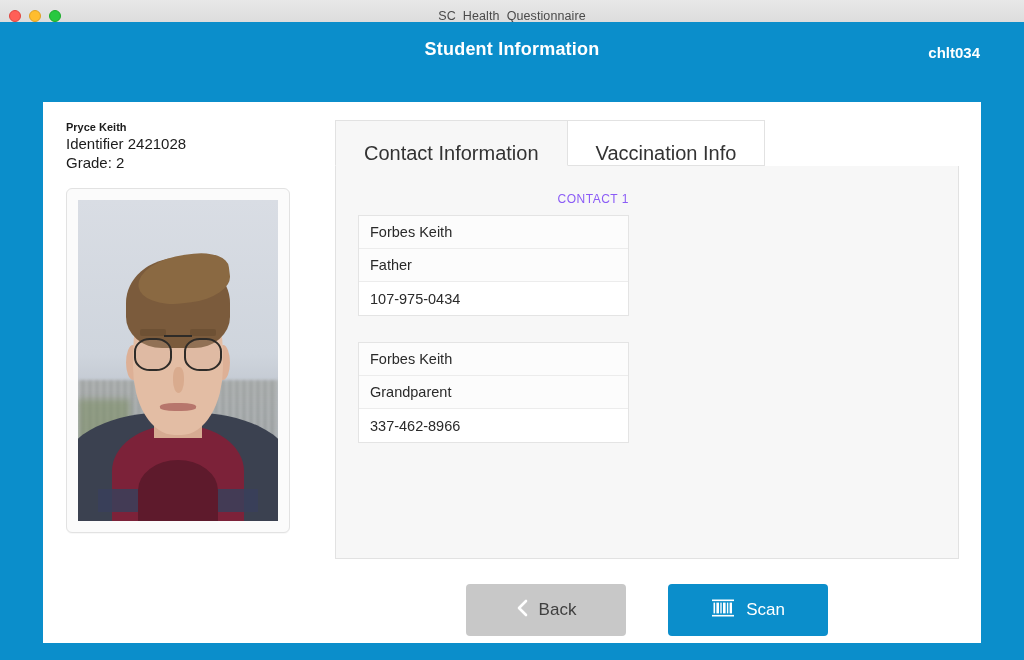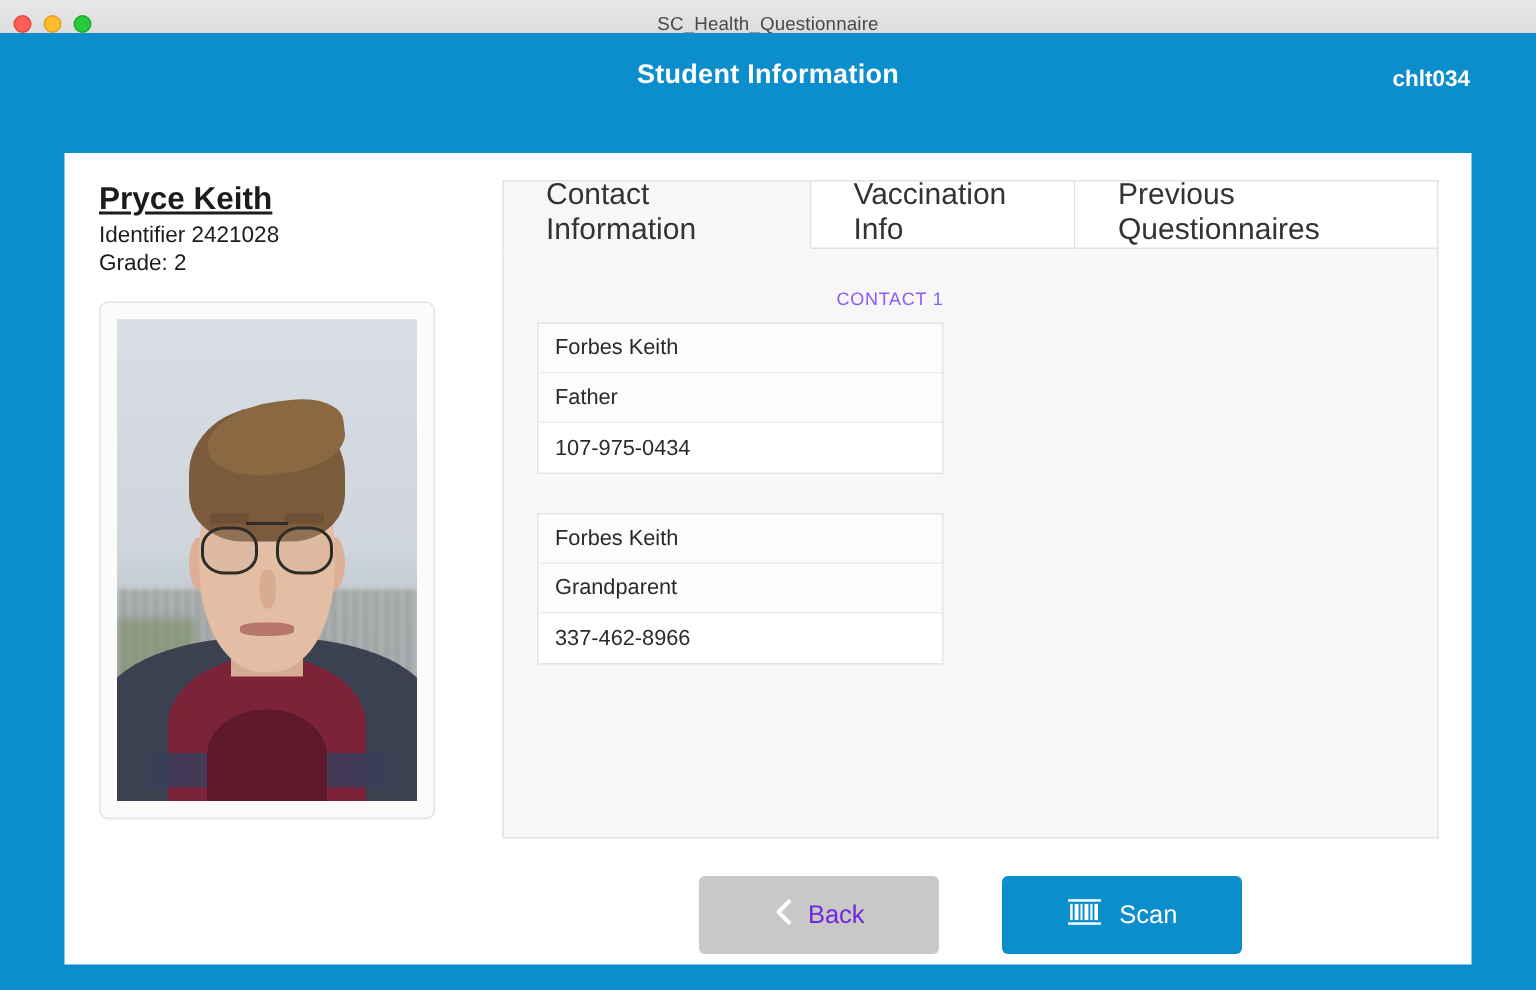--- a/index.html
+++ b/index.html
@@ -54,21 +54,21 @@
   .card {
     position: absolute; left: 43px; top: 80px;
     width: 938px; height: 541px;
     background: #ffffff;
   }
 
   .card-inner { display: flex; padding: 18px 22px 0 22px; }
 
   
   .student-col { width: 264px; flex: 0 0 264px; padding-left: 1px; }
-  .student-name { font-size: 21px; font-weight: bold; color: #1c1c1c; line-height: 1.28; text-decoration: underline; }
+  .student-name { font-size: 11px; font-weight: bold; color: #1c1c1c; line-height: 1.28; }
   .student-line { font-size: 15px; color: #1c1c1c; line-height: 1.28; }
 
   .photo-card {
     margin-top: 16px;
     width: 224px; height: 345px;
     background: #fbfbfb;
     border: 1px solid #e2e2e2;
     border-radius: 6px;
     padding: 11px;
     box-shadow: 0 1px 1px rgba(0,0,0,0.03);
@@ -223,21 +223,21 @@
   .footer {
     display: flex; justify-content: center; align-items: center;
     gap: 42px; margin-top: 25px;
   }
   .btn {
     display: flex; align-items: center; justify-content: center;
     gap: 11px;
     width: 160px; height: 52px; border-radius: 4px;
     font-size: 17px; border: none; cursor: pointer;
   }
-  .btn-back { background: #c8c8c8; color: #6d28d9; }
+  .btn-back { background: #c8c8c8; color: #404040; }
   .btn-scan { background: #0b8ecb; color: #ffffff; }
   .chev { display: inline-block; }
   .barcode { display: inline-block; }
 </style>
 </head>
 <body>
 
 <div class="window">
 
   <div class="titlebar">
@@ -294,23 +294,20 @@
 
         <div class="tab-col">
 
           <div class="tabs">
             <div class="tab active">
               <span>Contact Information</span>
             </div>
             <div class="tab">
               <span>Vaccination Info</span>
             </div>
-            <div class="tab">
-              <span>Previous Questionnaires</span>
-            </div>
           </div>
 
           <div class="tab-panel">
             <div class="contact-grid">
 
               <div class="contact-block">
                 <div class="contact-label">CONTACT 1</div>
                 <div class="field-box">
                   <div class="field-row">Forbes Keith</div>
                   <div class="field-row">Father</div>

